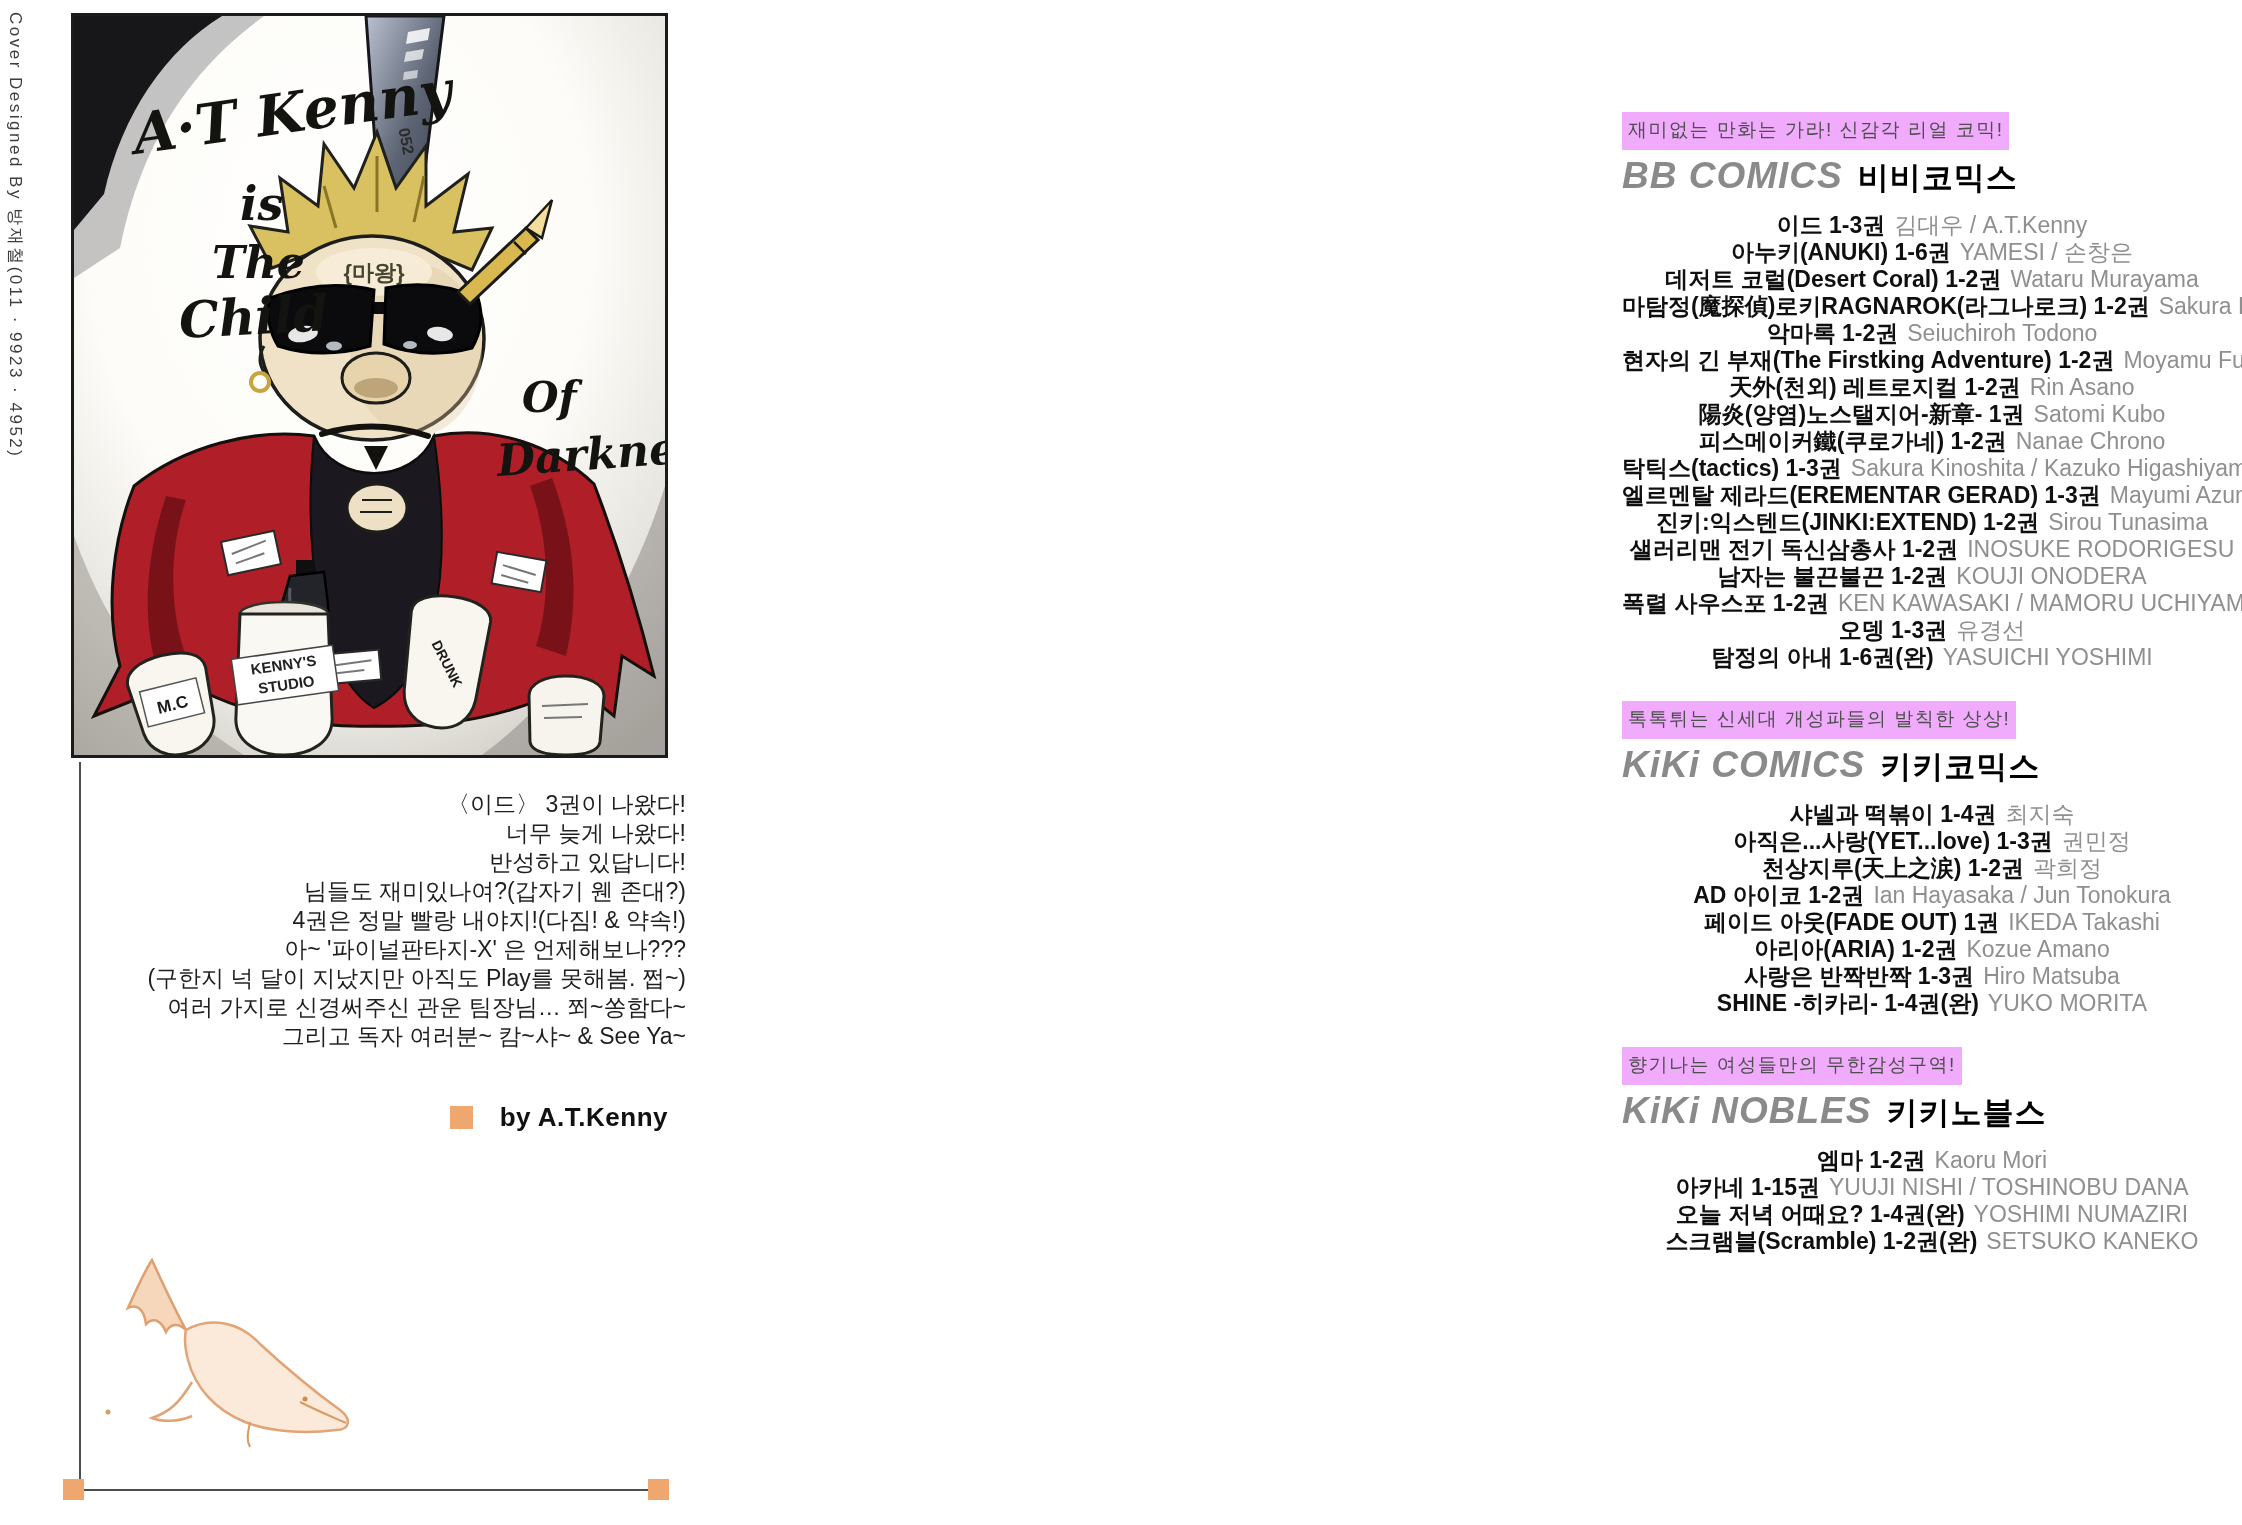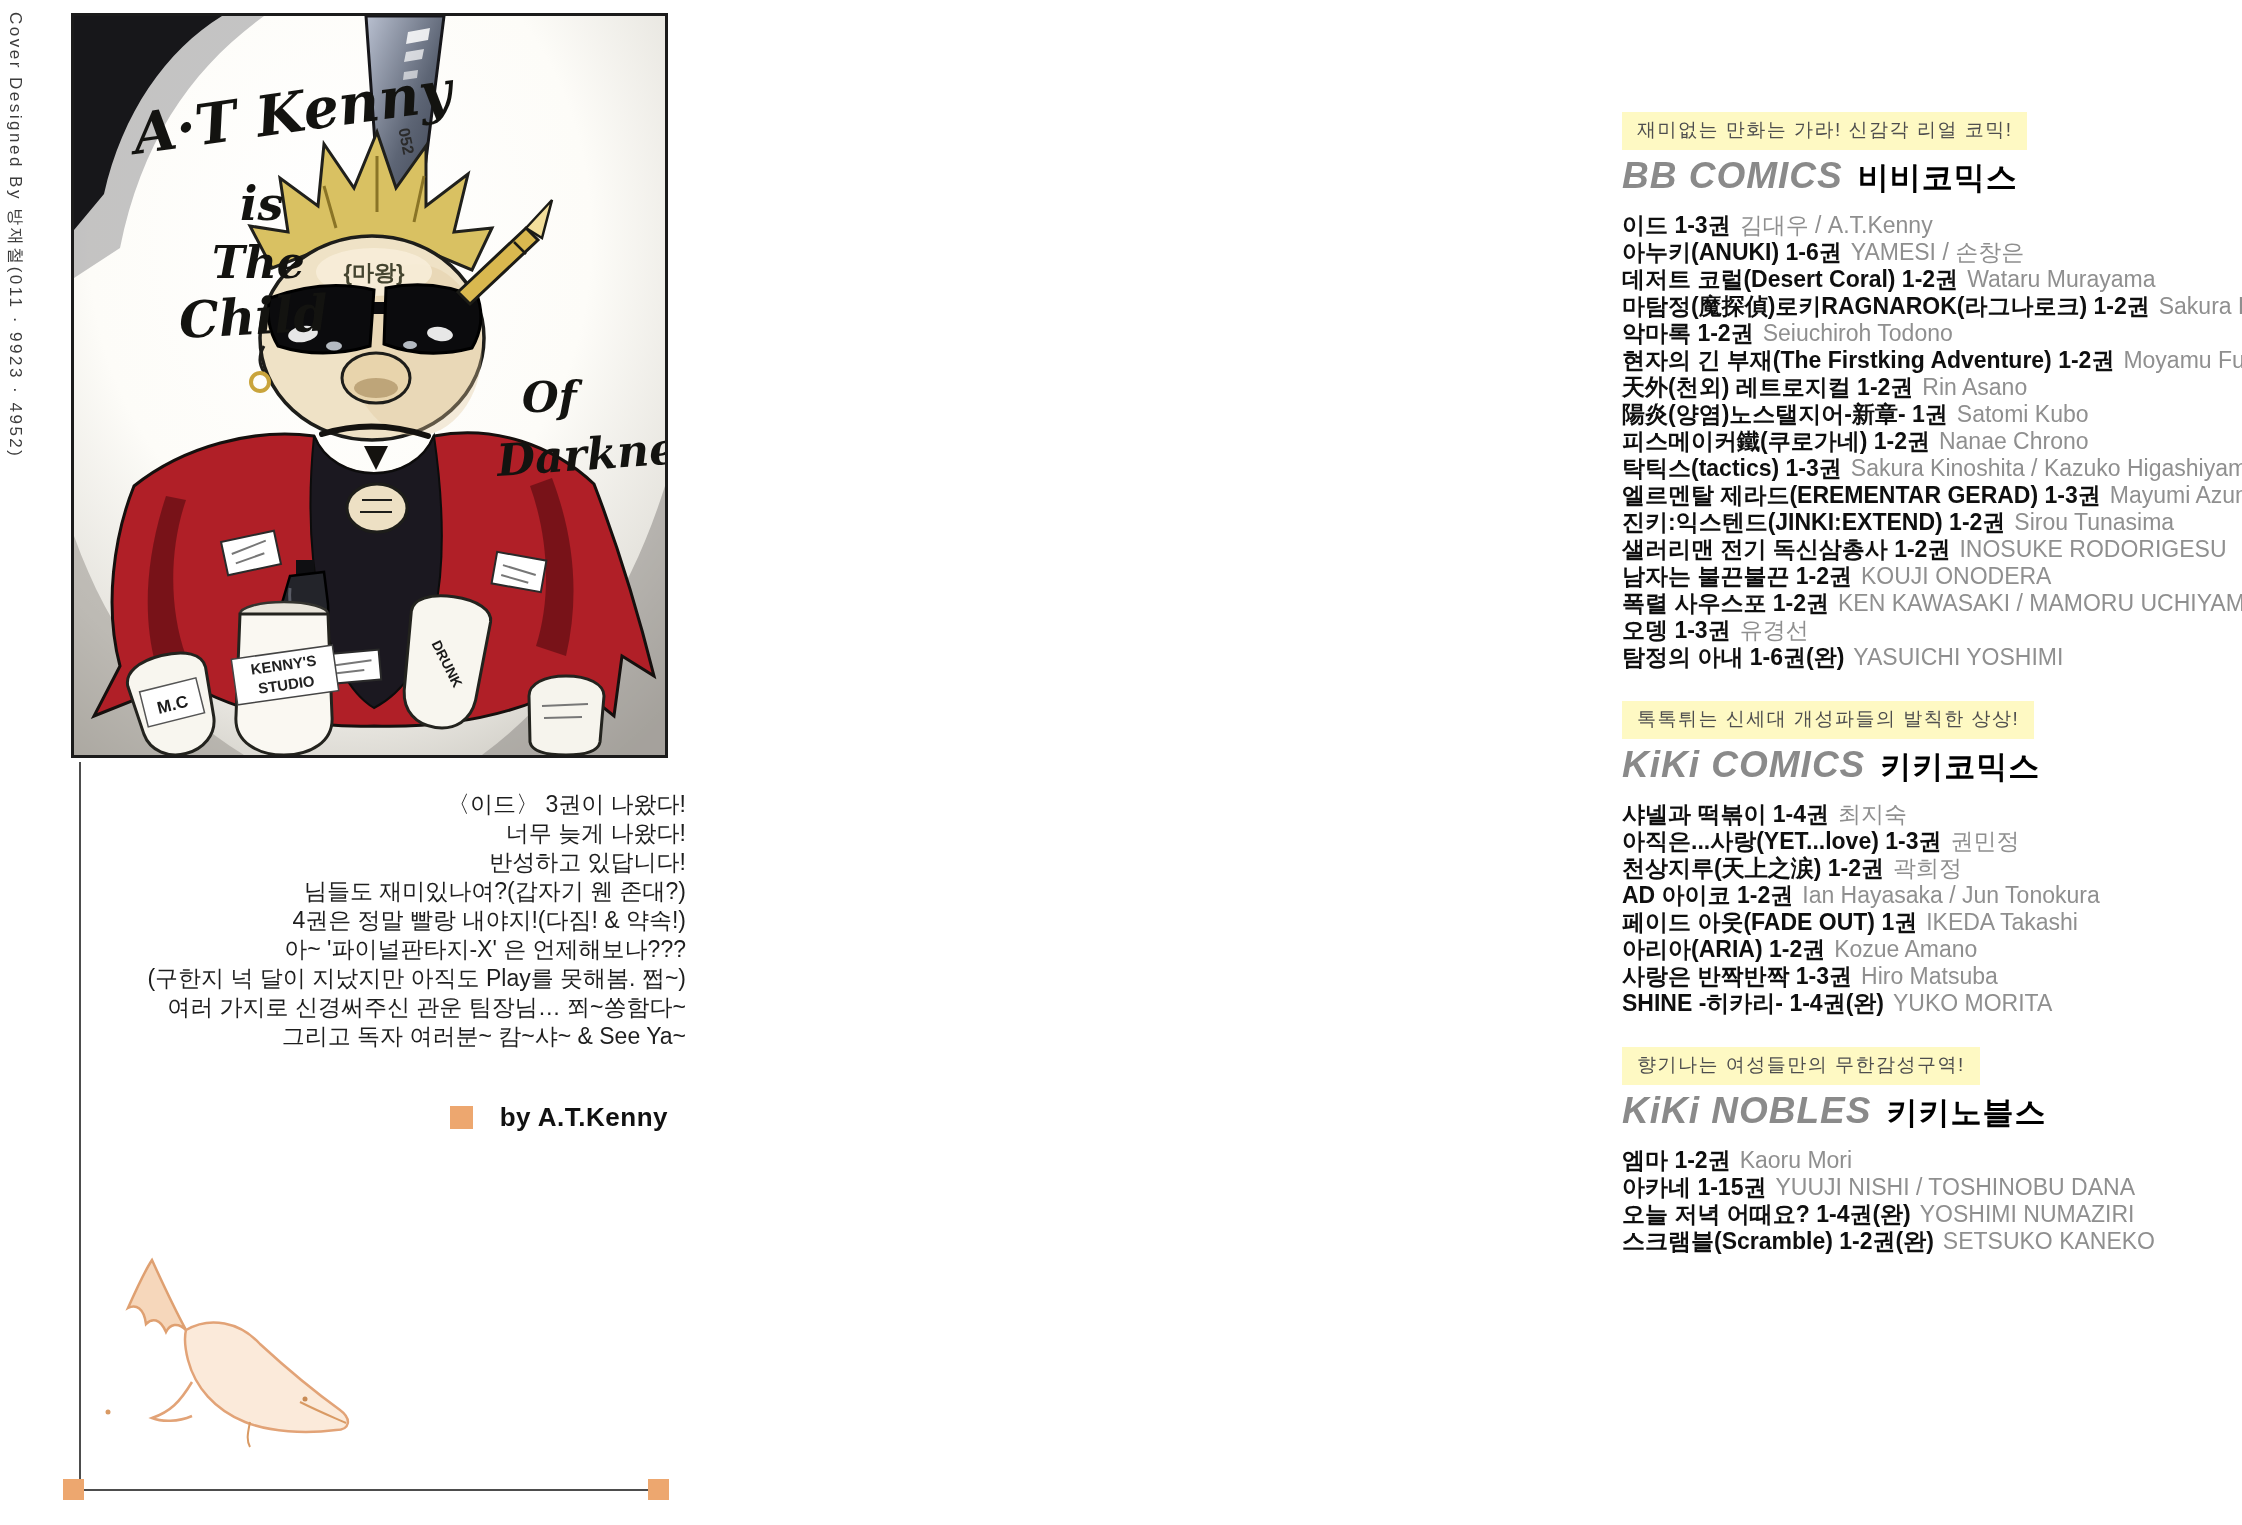--- a/index.html
+++ b/index.html
@@ -33,30 +33,30 @@
     top:1102px; right:1574px;
     display:flex; align-items:center; gap:27px;
   }
   .signature-sq{ width:23px; height:23px; background:#EDA76F; }
   .signature-text{ font-size:26px; font-weight:bold; color:#111; letter-spacing:0.5px; }
 
   .dragon{ left:100px; top:1252px; }
 
   .catalog{ left:1622px; top:112px; width:620px; }
   .tagline{
-    display:inline-block; background:#fef9c3; color:#4e4e4e;
-    font-size:19px; letter-spacing:1.5px; padding:5px 15px 7px;
+    display:inline-block; background:#f0abfc; color:#4e4e4e;
+    font-size:19px; letter-spacing:1.5px; padding:5px 6px 7px;
   }
   .brand-row{ display:flex; align-items:baseline; gap:15px; margin:5px 0 13px 0; }
   .brand-en{
     font-family:Liberation Sans, sans-serif; font-style:italic; font-weight:600;
     font-size:37px; color:#8a8a8a; letter-spacing:1px;
   }
   .brand-ko{ font-size:31px; font-weight:800; color:#000000; letter-spacing:1px; }
-  .book-list{ margin-bottom:30px; }
+  .book-list{ margin-bottom:30px;text-align:center; }
   .book-row{ font-size:23px; line-height:27px; white-space:nowrap; }
   .book-title{ font-weight:700; color:#0f0f0f; }
   .book-author{ color:#8f8f8f; margin-left:9px; }
 </style>
 </head>
 <body>
 
 <div class="abs side-note">Cover Designed By 방재철(011 · 9923 · 4952)</div>
 
 <div class="abs cover-frame">

